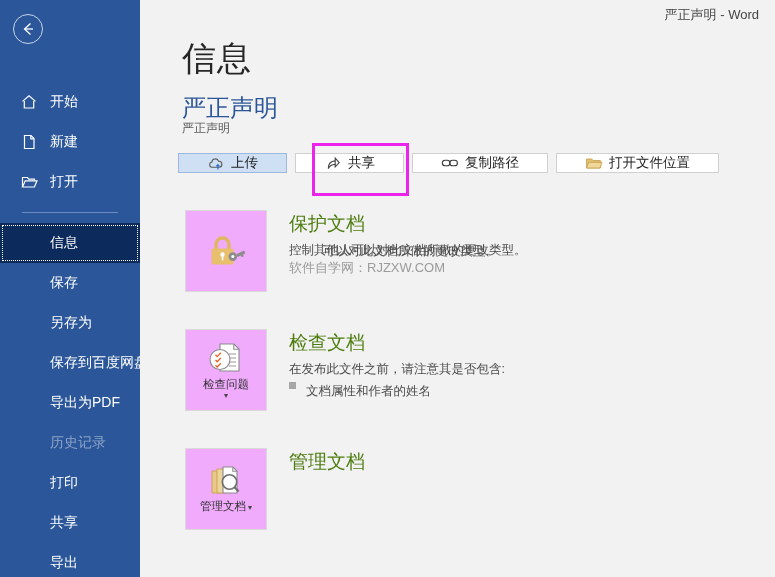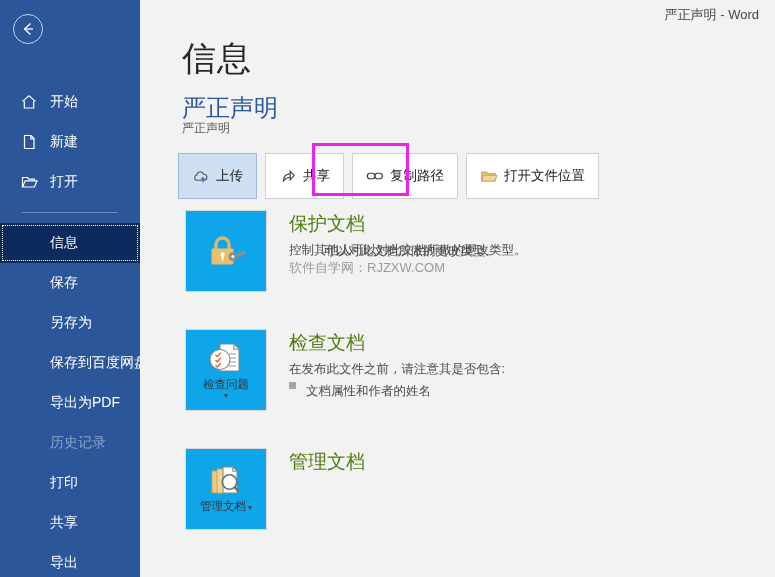--- a/index.html
+++ b/index.html
@@ -66,42 +66,42 @@
     position:absolute;left:42px;top:120px;
     font-size:12px;color:#595959;
   }
 
   
   .btn-row{
     position:absolute;left:38px;top:153px;
     display:flex;align-items:center;gap:8px;
   }
   .flat-btn{
-    height:46px;box-sizing:border-box;
+    height:20px;box-sizing:border-box;
     display:flex;align-items:center;gap:6px;
-    padding:0 13px;
+    padding:0 28px;
     background:#ffffff;border:1px solid #d0d0d0;
     font-size:13.5px;color:#1c1c1c;white-space:nowrap;cursor:pointer;
   }
   .flat-btn.active{
     background:#cfdff4;border:1px solid #9cb8df;
   }
   .flat-btn .bico{
     width:18px;height:18px;display:flex;align-items:center;justify-content:center;flex:0 0 18px;
   }
   .annot-box{
     position:absolute;left:172px;top:143px;width:97px;height:53px;
     border:3px solid #ec23ec;box-sizing:border-box;pointer-events:none;
   }
 
   
   .section{position:absolute;display:flex;}
   .sec-icon{
     width:82px;height:82px;box-sizing:border-box;
-    background:#0ea5e9;border:1px solid #d9d9d9;
+    background:#f0abfc;border:1px solid #d9d9d9;
     display:flex;flex-direction:column;align-items:center;justify-content:center;
     cursor:pointer;flex:0 0 82px;
   }
   .sec-icon .glyph{display:flex;align-items:center;justify-content:center;}
   .sec-icon .ilabel{
     font-size:11.5px;color:#333333;line-height:14px;text-align:center;margin-top:2px;
     width:62px;
   }
   .sec-body{margin-left:22px;padding-top:1px;}
   .sec-h{font-size:19px;color:#4d7c0f;font-weight:400;line-height:26px;}

